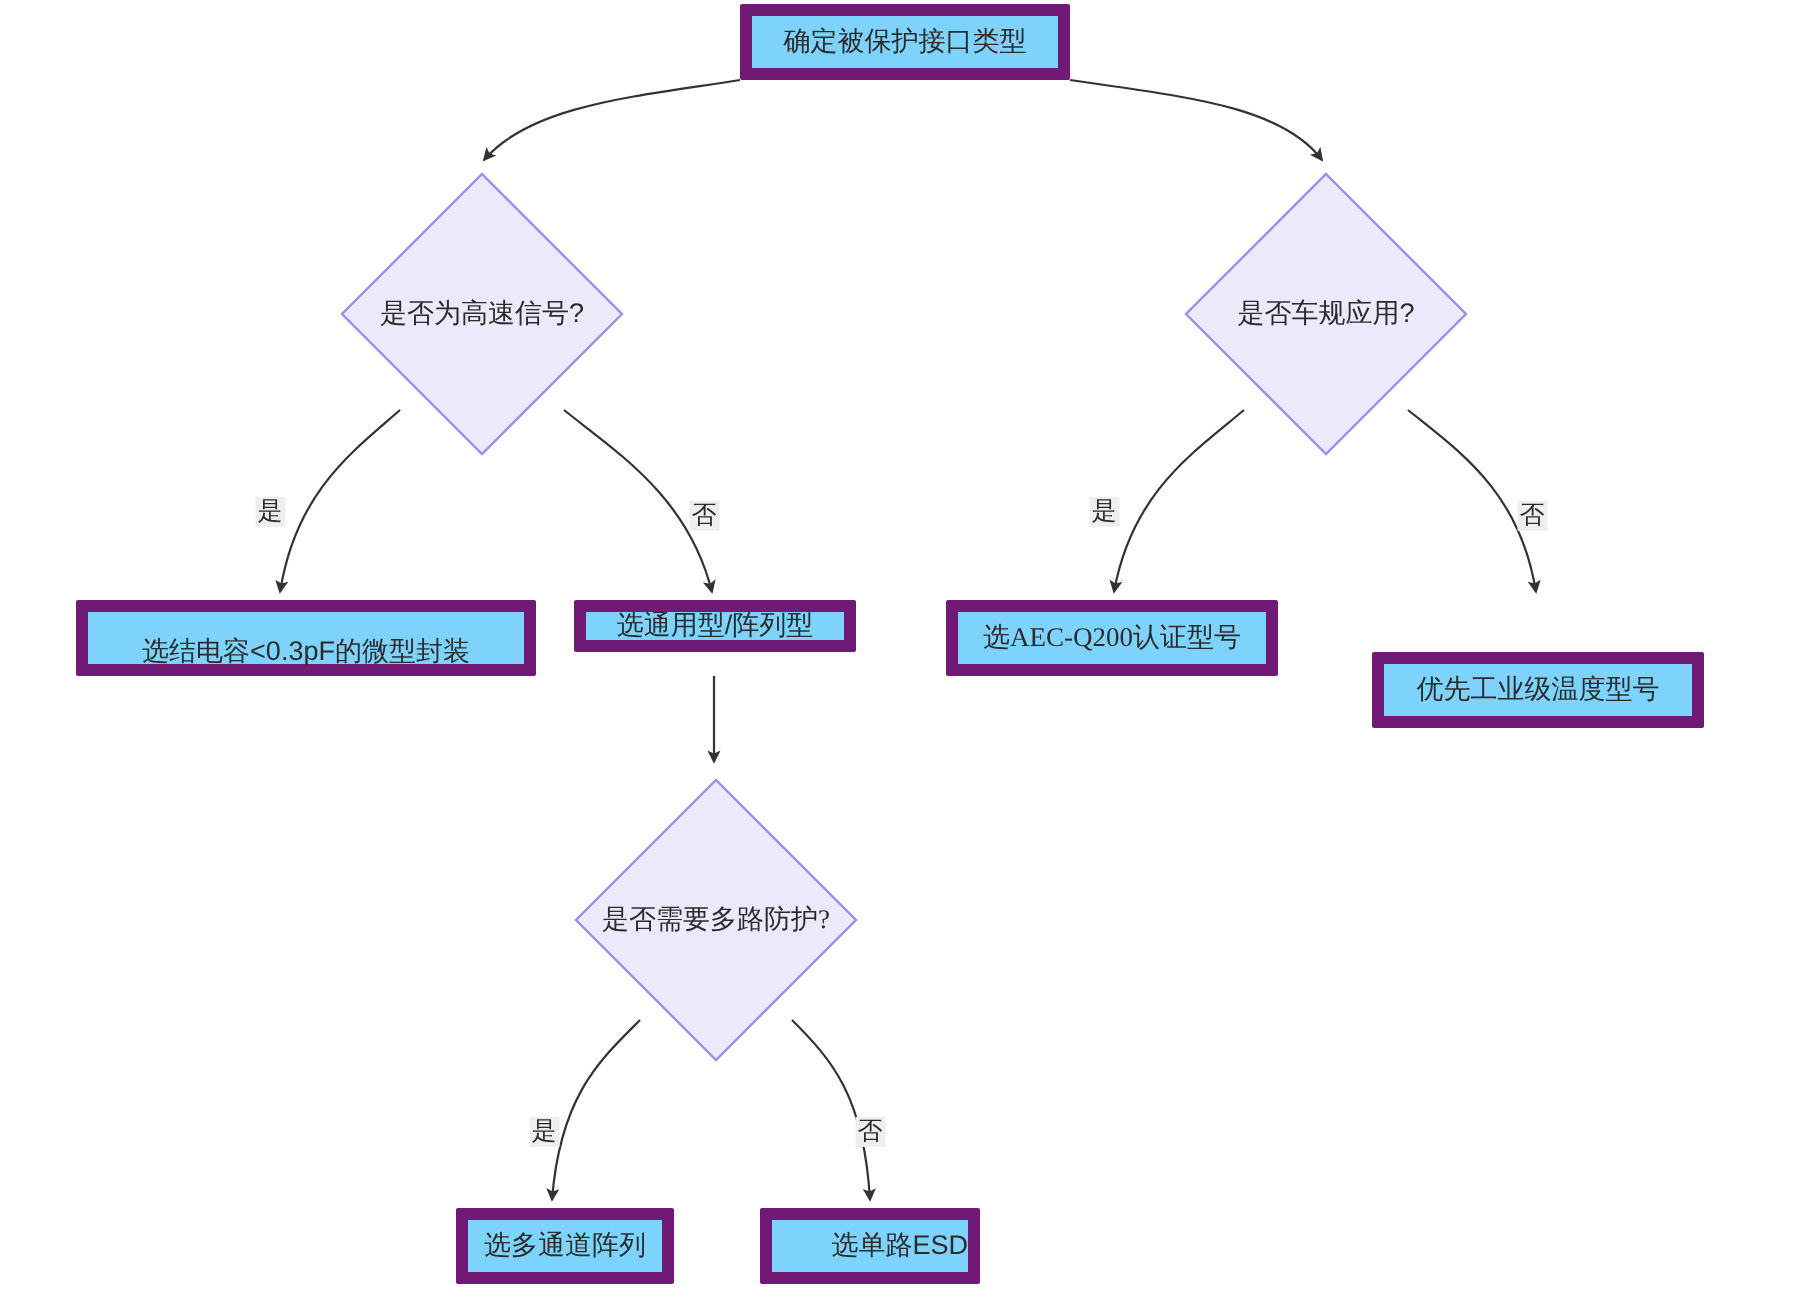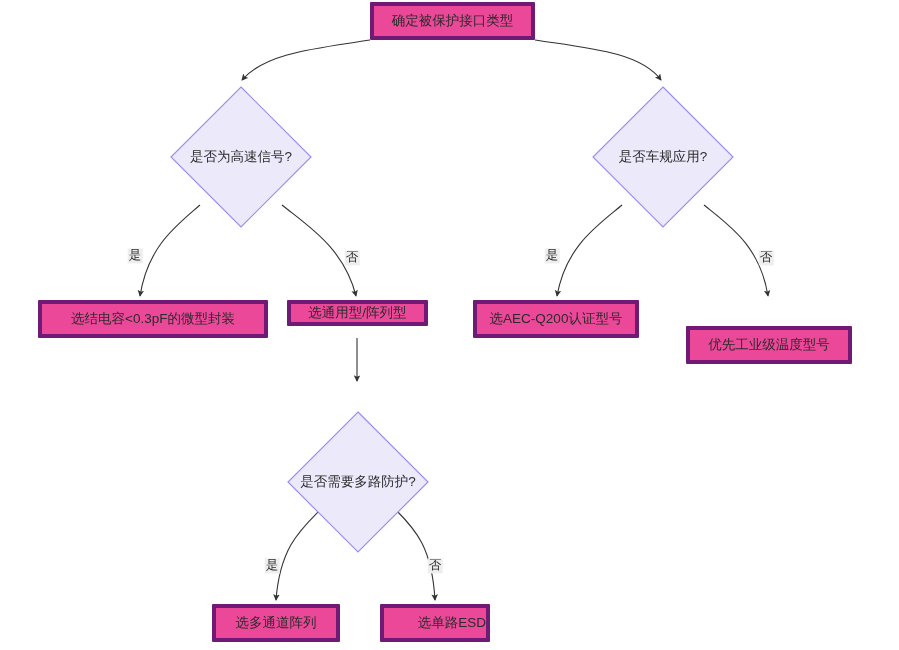--- a/index.html
+++ b/index.html
@@ -33,22 +33,22 @@
     stroke: none;
   }
   .node {
     position: absolute;
     box-sizing: border-box;
     display: flex;
     align-items: center;
     justify-content: center;
   }
   .node-rect {
-    background: #ec4899;
-    border: 4px solid #701a75;
+    background: #7dd3fc;
+    border: 6px solid #701a75;
     border-radius: 1px;
   }
   .node-rect .node-label {
     font-size: 13.5px;
     color: #2b2b2b;
     line-height: 1;
     white-space: nowrap;
   }
   .node-diamond {
     background: transparent;
@@ -127,44 +127,44 @@
     <span class="node-label">是否为高速信号?</span>
   </div>
 
   <div class="node node-diamond" style="left:592px; top:86px; width:142px; height:142px;">
     <svg class="diamond-shape" viewBox="0 0 142 142" preserveAspectRatio="none">
       <polygon points="71,1 141,71 71,141 1,71"></polygon>
     </svg>
     <span class="node-label">是否车规应用?</span>
   </div>
 
-  <div class="node node-rect" style="left:38px; top:300px; width:230px; height:38px;">
+  <div class="node node-rect" style="left:38px; top:300px; width:230px; height:38px;align-items:flex-end;">
     <span class="node-label">选结电容&lt;0.3pF的微型封装</span>
   </div>
 
   <div class="node node-rect" style="left:287px; top:300px; width:141px; height:26px;">
     <span class="node-label">选通用型/阵列型</span>
   </div>
 
-  <div class="node node-rect" style="left:473px; top:300px; width:166px; height:38px;">
+  <div class="node node-rect" style="left:473px; top:300px; width:166px; height:38px;font-family:Liberation Serif, serif;">
     <span class="node-label">选AEC-Q200认证型号</span>
   </div>
 
   <div class="node node-rect" style="left:686px; top:300px; width:166px; height:38px;margin-top:26px;">
     <span class="node-label">优先工业级温度型号</span>
   </div>
 
-  <div class="node node-diamond" style="left:287px; top:411px; width:142px; height:142px;">
+  <div class="node node-diamond" style="left:287px; top:389px; width:142px; height:142px;font-family:Liberation Serif, serif;">
     <svg class="diamond-shape" viewBox="0 0 142 142" preserveAspectRatio="none">
       <polygon points="71,1 141,71 71,141 1,71"></polygon>
     </svg>
     <span class="node-label">是否需要多路防护?</span>
   </div>
 
-  <div class="node node-rect" style="left:212px; top:604px; width:128px; height:38px;font-family:Liberation Serif, serif;">
+  <div class="node node-rect" style="left:228px; top:604px; width:109px; height:38px;font-family:Liberation Serif, serif;">
     <span class="node-label">选多通道阵列</span>
   </div>
 
   <div class="node node-rect" style="left:380px; top:604px; width:110px; height:38px;justify-content:flex-end;">
     <span class="node-label">选单路ESD</span>
   </div>
 
   <span class="edge-label" style="left:135px; top:256px;">是</span>
 
   <span class="edge-label" style="left:352px; top:258px;">否</span>

